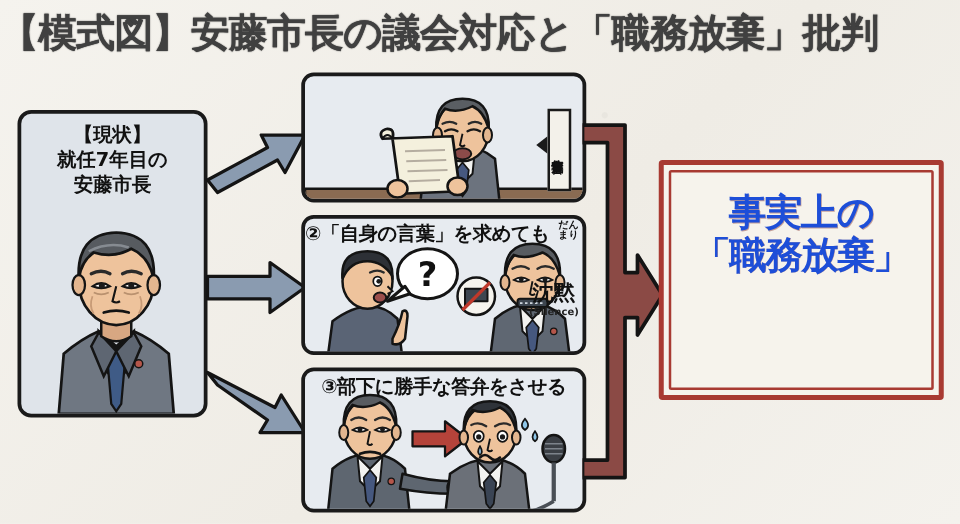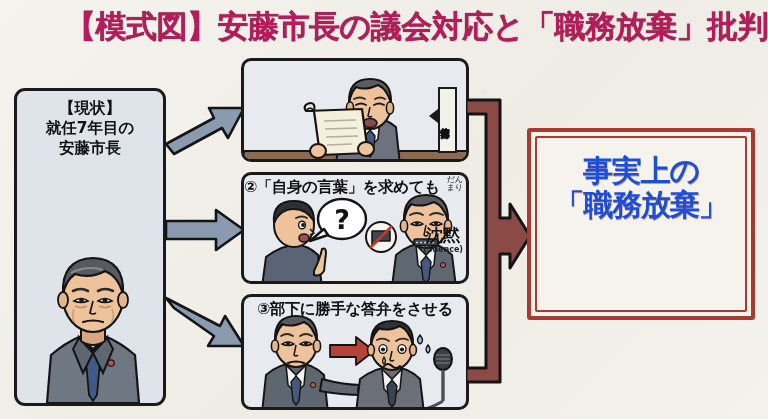--- a/index.html
+++ b/index.html
@@ -24,34 +24,34 @@
       linear-gradient(135deg, #f5f3ee 0%, #efece5 55%, #f4f2ed 100%);
     pointer-events: none;
   }
 
   #stage { position: absolute; inset: 0; }
 
   
   #title {
     position: absolute;
     top: 6px; left: 0; width: 768px;
-    text-align: right;
+    text-align: left;
     font-size: 31px;
     font-weight: bold;
     letter-spacing: -0.5px;
-    color: #be185d;
+    color: #404040;
     white-space: nowrap;
     text-shadow: 0 0 1px #141414;
   }
 
   
   #current-box {
     position: absolute;
     left: 14px; top: 88px;
-    width: 152px; height: 318px;
+    width: 152px; height: 246px;
     background: #dfe4ea;
     border: 3px solid #1a1a1a;
     border-radius: 11px;
     overflow: hidden;
   }
   #current-label {
     position: absolute; top: 8px; left: 0; width: 100%;
     text-align: center;
     font-size: 15.5px; font-weight: bold; line-height: 1.28;
     color: #111; white-space: pre-line;
@@ -81,21 +81,21 @@
     font-size: 15.5px; font-weight: bold; color: #101010;
     text-align: center; white-space: nowrap; z-index: 6;
     letter-spacing: -0.4px;
   }
   .panel-art { position: absolute; inset: 0; }
 
   
   #ruby-danmari {
     position: absolute;
     right: 3px; top: 1px;
-    font-size: 8px; font-weight: normal; line-height: 1.0;
+    font-size: 8px; font-weight: bold; line-height: 1.0;
     color: #101010; text-align: center; z-index: 7;
     white-space: pre-line;
   }
 
   
   #callout-doc {
     position: absolute;
     right: 9px; top: 26px;
     width: 19px; height: 66px;
     background: #f3f1ea;

